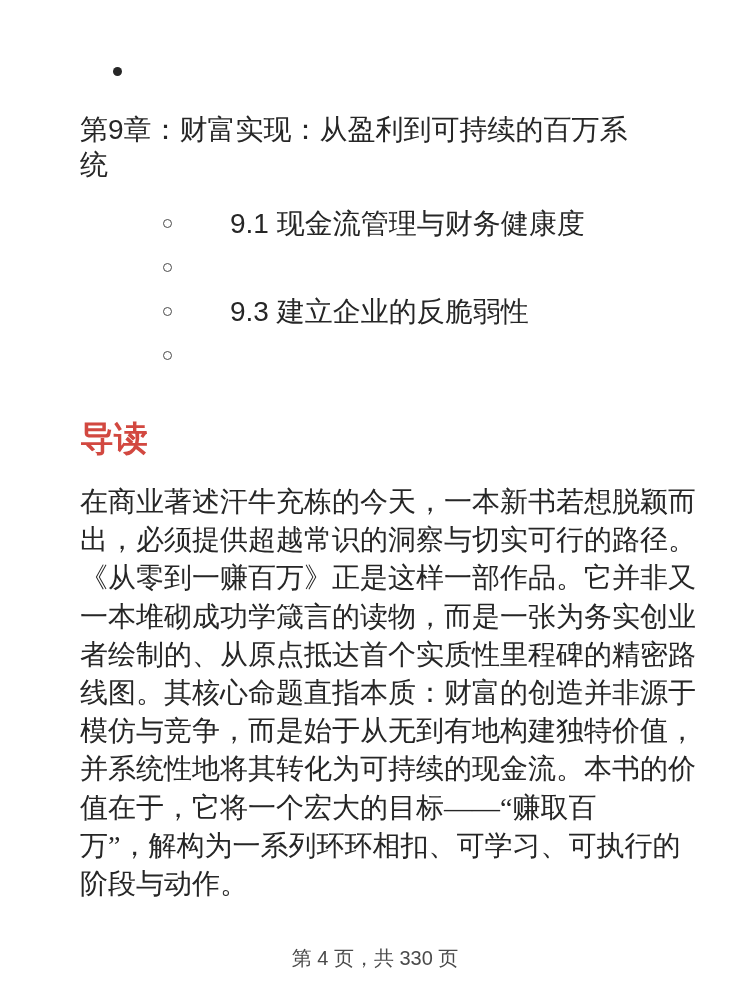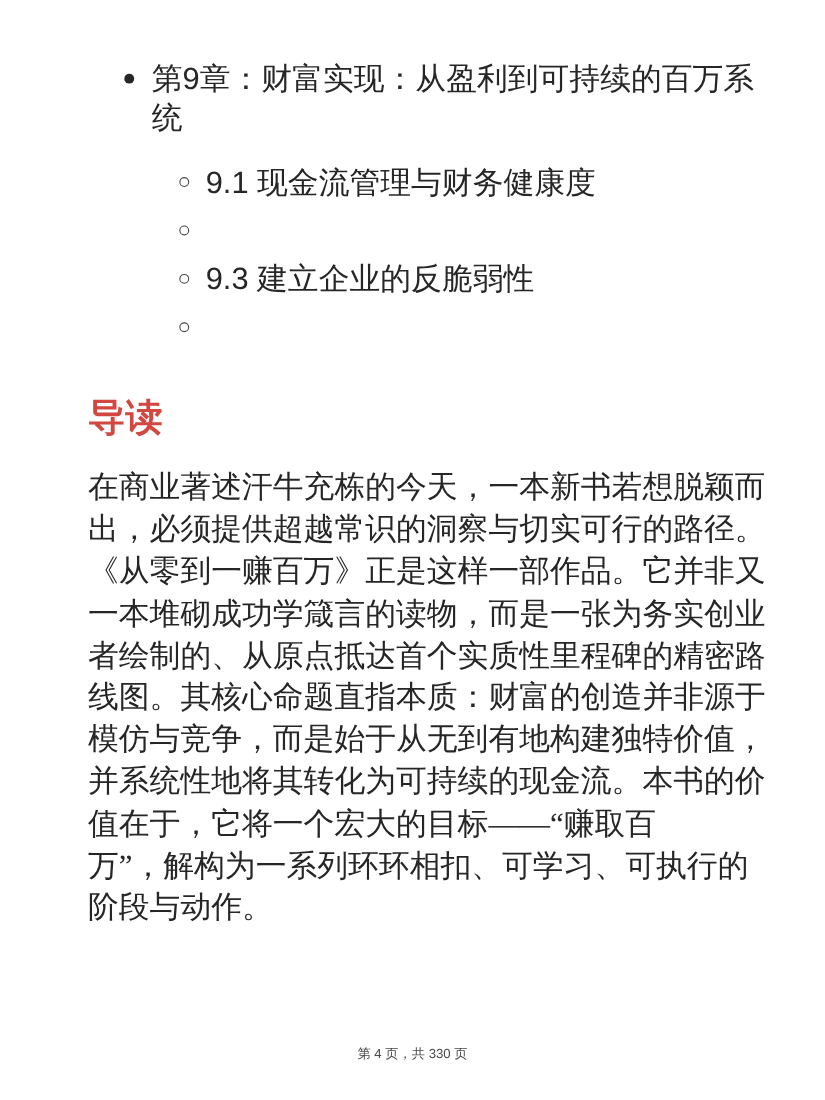--- a/index.html
+++ b/index.html
@@ -17,20 +17,21 @@
   }
   .content {
     box-sizing: border-box;
     width: 750px;
     padding: 54px 28px 0 80px;
   }
   
   .li1 {
     display: flex;
     align-items: flex-start;
+    flex-direction: column;
   }
   .li1 .marker-col {
     flex: 0 0 58px;
     position: relative;
     height: 35px;
   }
   .li1 .marker-col .dot {
     position: absolute;
     left: 33px;
     top: 13px;
@@ -44,20 +45,21 @@
     line-height: 35px;
     white-space: pre-line;
   }
   .sublist {
     margin-top: 24px;
   }
   .li2 {
     display: flex;
     align-items: flex-start;
     margin-bottom: 9px;
+    gap: 43px;
   }
   .li2 .marker-col {
     flex: 0 0 107px;
     position: relative;
     height: 35px;
   }
   .li2 .marker-col .ring {
     position: absolute;
     left: 83px;
     top: 13px;
@@ -89,21 +91,21 @@
     letter-spacing: 0;
     font-family: Liberation Serif, serif;
   }
   
   .page-footer {
     position: absolute;
     left: 0;
     top: 948px;
     width: 750px;
     text-align: center;
-    font-size: 12px;
+    font-size: 20px;
     line-height: 20px;
     color: #4a4a4a;
   }
 </style>
 </head>
 <body>
 
 <div class="content">
 
   <div>

